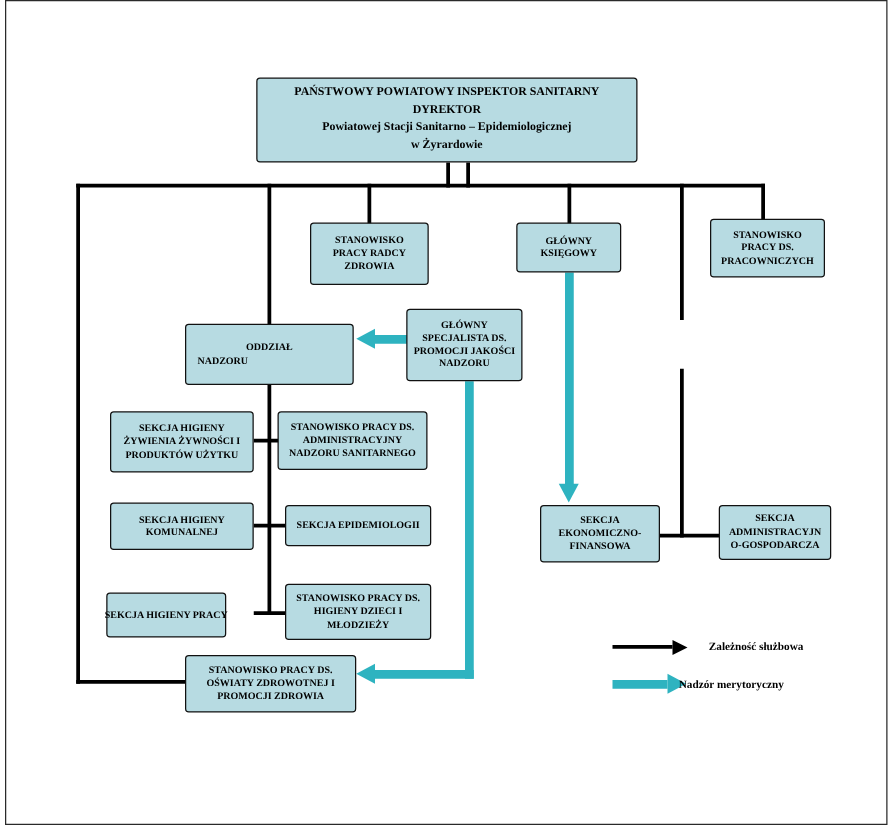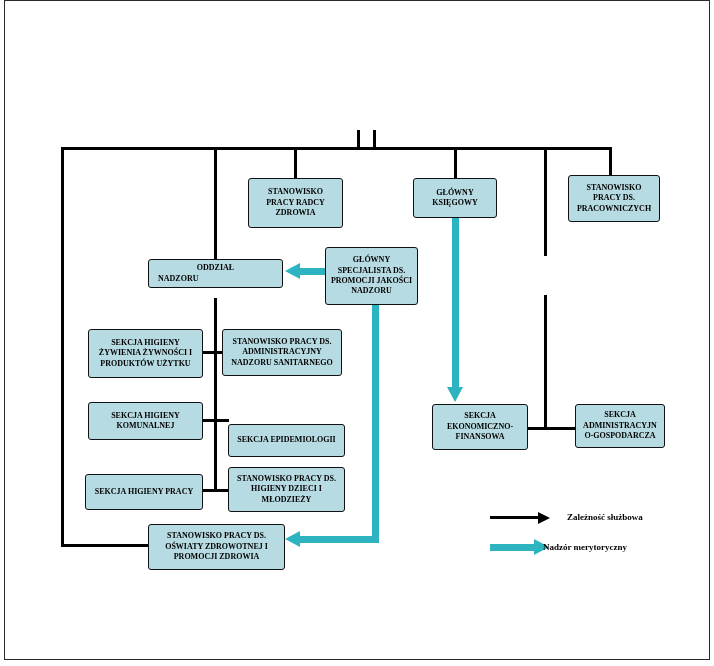--- a/index.html
+++ b/index.html
@@ -70,39 +70,45 @@
   <div class="teal-shaft" style="left:300px;top:268px;width:26px;height:7px;"></div>
   <div class="head head-left" style="left:285px;top:263px;"></div>
 
   <div class="teal-shaft" style="left:372px;top:305px;width:7px;height:238px;"></div>
   <div class="teal-shaft" style="left:300px;top:536px;width:79px;height:7px;"></div>
   <div class="head head-left" style="left:285px;top:531px;"></div>
 
   <div class="teal-shaft" style="left:452px;top:218px;width:7px;height:170px;"></div>
   <div class="head head-down" style="left:447px;top:387px;"></div>
 
+  <div class="node title" style="left:205px;top:62px;width:305px;height:68px;">
+    <span class="ln">PAŃSTWOWY POWIATOWY INSPEKTOR SANITARNY</span>
+    <span class="ln">DYREKTOR</span>
+    <span class="ln">Powiatowej Stacji Sanitarno – Epidemiologicznej</span>
+    <span class="ln">w Żyrardowie</span>
+  </div>
 
   <div class="node" style="left:248px;top:178px;width:95px;height:50px;">
     <span class="ln">STANOWISKO</span>
     <span class="ln">PRACY RADCY</span>
     <span class="ln">ZDROWIA</span>
   </div>
 
   <div class="node" style="left:413px;top:178px;width:84px;height:40px;">
     <span class="ln">GŁÓWNY</span>
     <span class="ln">KSIĘGOWY</span>
   </div>
 
   <div class="node" style="left:568px;top:175px;width:92px;height:47px;">
     <span class="ln">STANOWISKO</span>
     <span class="ln">PRACY DS.</span>
     <span class="ln">PRACOWNICZYCH</span>
   </div>
 
-  <div class="node" style="left:148px;top:259px;width:135px;height:29px;">
+  <div class="node" style="left:148px;top:259px;width:135px;height:49px;">
     <span class="ln">ODDZIAŁ</span>
     <span class="ln align-left">NADZORU</span>
   </div>
 
   <div class="node" style="left:325px;top:247px;width:93px;height:58px;">
     <span class="ln">GŁÓWNY</span>
     <span class="ln">SPECJALISTA DS.</span>
     <span class="ln">PROMOCJI JAKOŚCI</span>
     <span class="ln">NADZORU</span>
   </div>
@@ -118,25 +124,25 @@
     <span class="ln">STANOWISKO PRACY DS.</span>
     <span class="ln">ADMINISTRACYJNY</span>
     <span class="ln">NADZORU SANITARNEGO</span>
   </div>
 
   <div class="node" style="left:88px;top:402px;width:115px;height:38px;">
     <span class="ln">SEKCJA HIGIENY</span>
     <span class="ln">KOMUNALNEJ</span>
   </div>
 
-  <div class="node" style="left:228px;top:404px;width:117px;height:33px;margin-top:20px;">
+  <div class="node" style="left:228px;top:404px;width:117px;height:33px;">
     <span class="ln">SEKCJA EPIDEMIOLOGII</span>
   </div>
 
-  <div class="node" style="left:85px;top:474px;width:118px;height:36px;">
+  <div class="node" style="left:85px;top:474px;width:96px;height:36px;">
     <span class="ln">SEKCJA HIGIENY PRACY</span>
   </div>
 
   <div class="node" style="left:228px;top:467px;width:117px;height:45px;">
     <span class="ln">STANOWISKO PRACY DS.</span>
     <span class="ln">HIGIENY DZIECI I</span>
     <span class="ln">MŁODZIEŻY</span>
   </div>
 
   <div class="node" style="left:148px;top:524px;width:137px;height:46px;">

